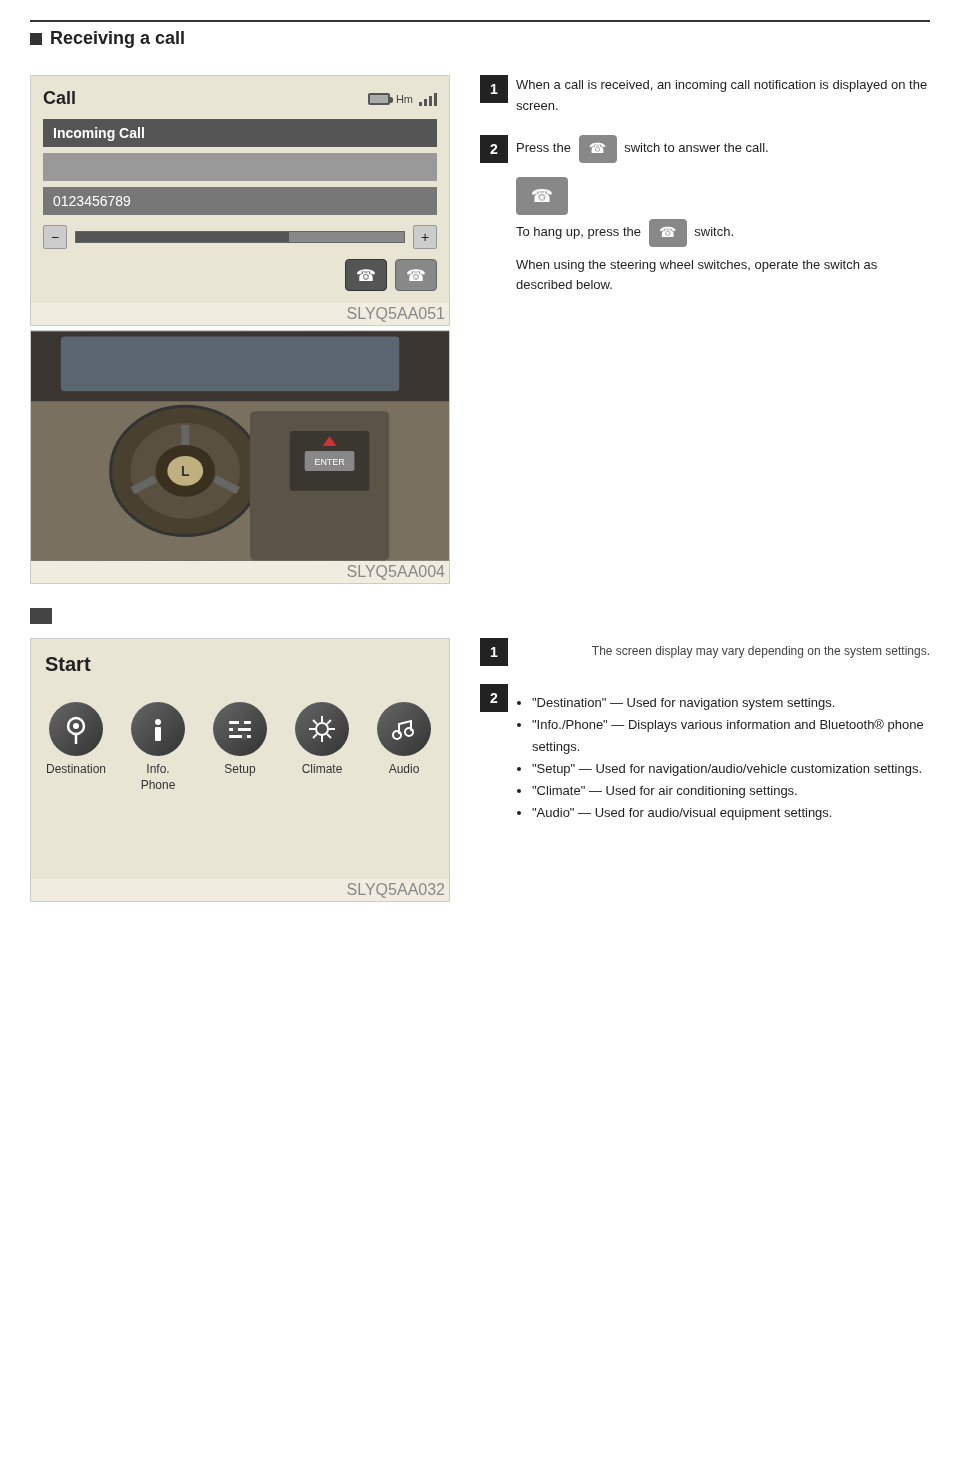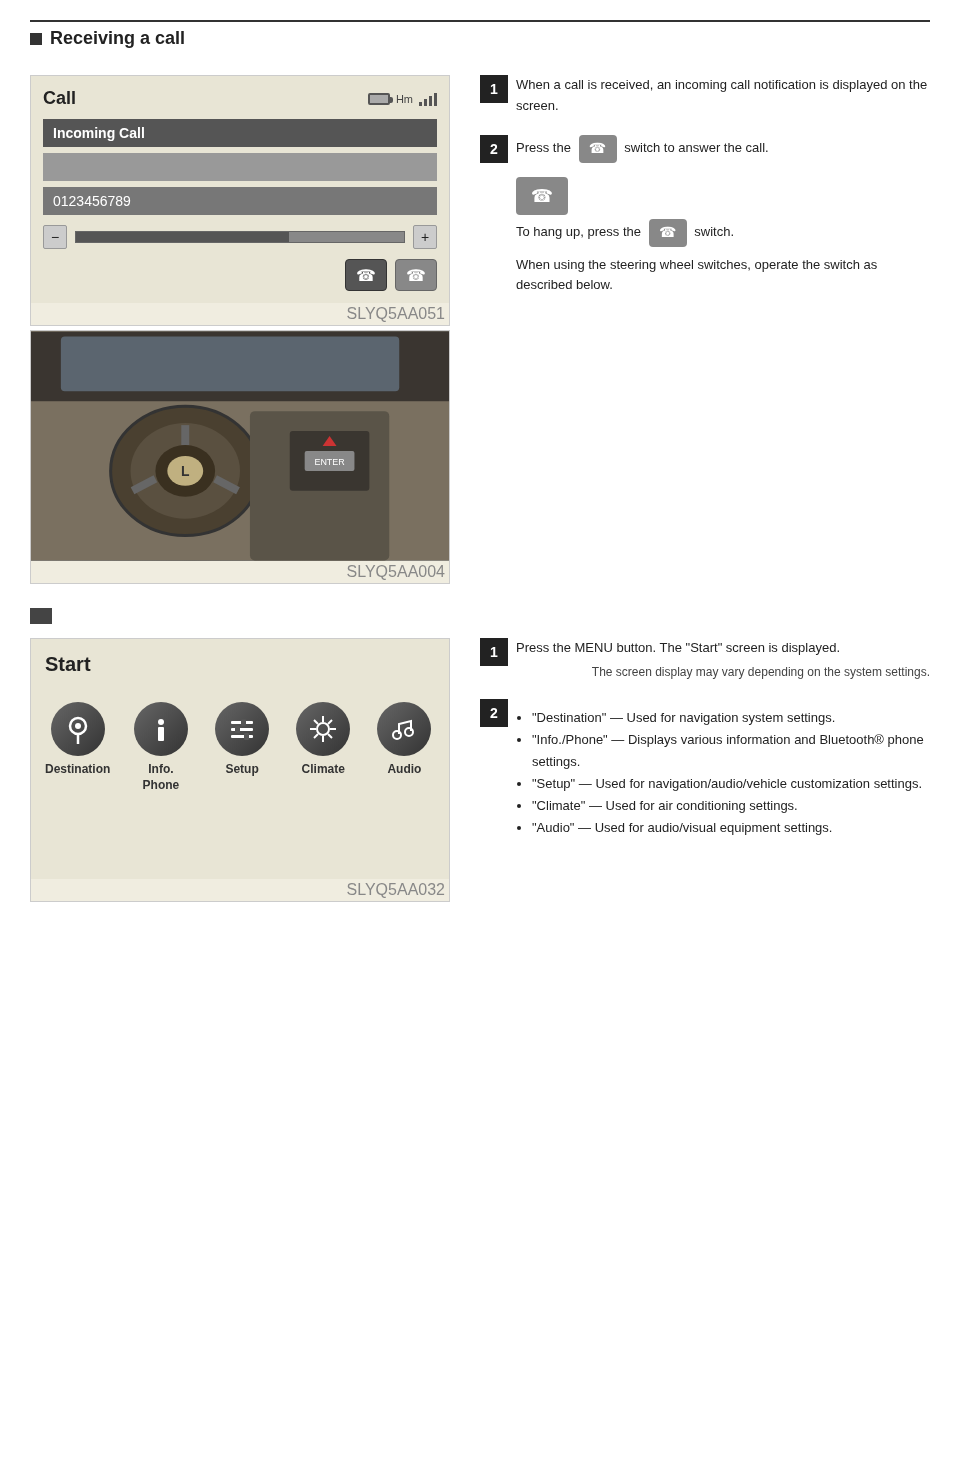--- a/index.html
+++ b/index.html
@@ -307,23 +307,22 @@
     .start-title {
       font-size: 20px;
       font-weight: bold;
       color: #222;
       margin-bottom: 16px;
     }
     .start-icons-row {
       display: flex;
       gap: 20px;
       align-items: flex-start;
-      justify-content: space-between;
+      justify-content: flex-end;
       padding: 10px 0;
-      font-weight: bold;
     }
     .start-icon-item {
       display: flex;
       flex-direction: column;
       align-items: center;
       gap: 6px;
       width: 70px;
     }
     .start-icon-circle {
       width: 54px;
@@ -554,21 +553,20 @@
         </div>
         <div class="screen-box-label">SLYQ5AA032</div>
       </div>
     </div>
 
     <div class="right-col audio-steps">
 
       <div class="step-row">
         <div class="step-num">1</div>
         <div class="step-content">
-          <p class="step-text">Press the MENU button. The "Start" screen is displayed.</p>
           <p class="note-text">The screen display may vary depending on the system settings.</p>
         </div>
       </div>
 
       <div class="step-row">
         <div class="step-num">2</div>
         <div class="step-content">
           <ul style="margin-top:8px; padding-left:16px; font-size:13px; line-height:1.7;">
             <li><span>"Destination" — Used for navigation system settings.</span></li>
             <li><span>"Info./Phone" — Displays various information and Bluetooth® phone settings.</span></li>

